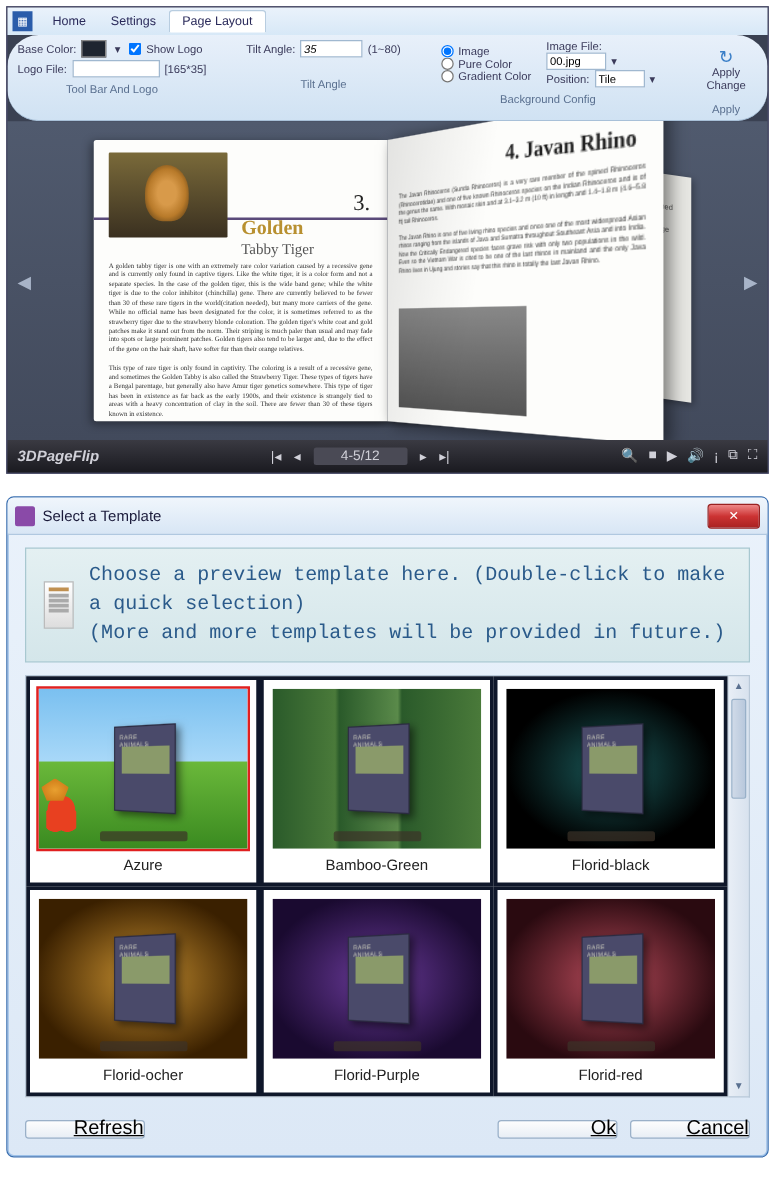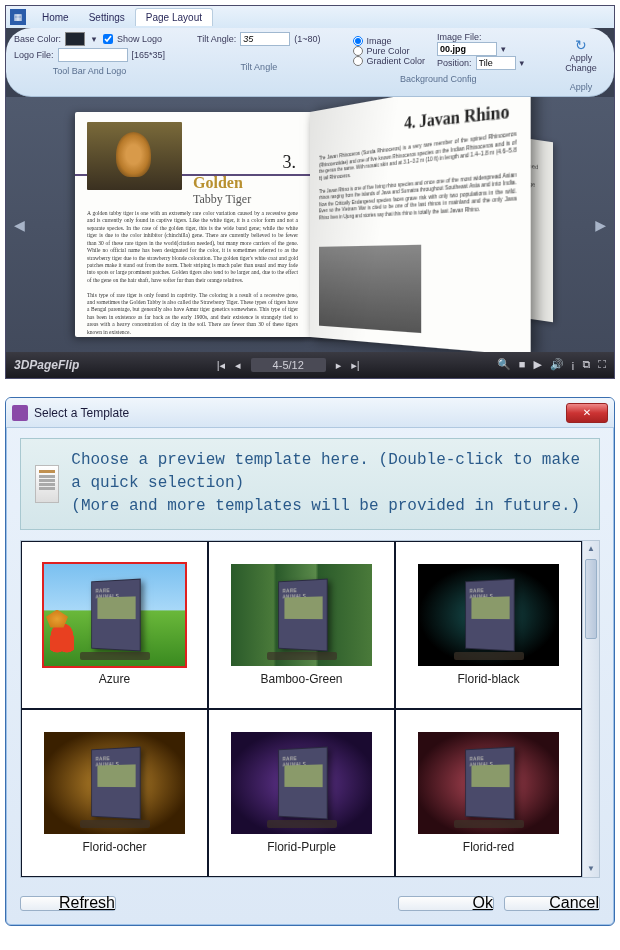--- a/index.html
+++ b/index.html
@@ -60,21 +60,21 @@
 .titlebar { background: linear-gradient(#f0f6fc,#d8e6f5); height: 30px; display: flex; align-items: center; padding: 0 6px; border-bottom: 1px solid #b0c8e0; }
 .titlebar-icon { width: 16px; height: 16px; background: #8a4aa8; margin-right: 6px; border-radius: 2px; }
 .titlebar-text { flex: 1; font-size: 12px; color: #1a1a3a; }
 .close-btn { width: 42px; height: 20px; background: linear-gradient(#e88,#c33 50%,#a22); border: 1px solid #922; border-radius: 3px; color: #fff; display: flex; align-items: center; justify-content: center; font-size: 10px; cursor: pointer; }
 .info-panel { margin: 10px 14px; display: flex; gap: 12px; align-items: center; background: linear-gradient(#e4f0f2,#d4e6ea); border: 1px solid #a8c8d0; padding: 10px 14px; }
 .info-icon { width: 32px; height: 38px; background: linear-gradient(#fff,#ddd); border: 1px solid #bbb; position: relative; }
 .info-icon::before { content:""; position:absolute; left:3px; right:3px; top:4px; height:3px; background:#c09050; box-shadow: 0 5px #aaa, 0 9px #aaa, 0 13px #aaa, 0 17px #aaa; }
 .info-text { color: #2a5a8a; font-size: 16px; line-height: 1.45; font-family: Liberation Mono, monospace; }
 .tpl-area { margin: 0 14px 10px; display: flex; }
 .tpl-grid { flex: 1; background: #fff; border: 1px solid #b8c8d8; display: grid; grid-template-columns: 1fr 1fr 1fr; grid-auto-rows: 168px; }
-.tpl-cell { border: 1px solid #0f172a; display: flex; flex-direction: column; padding: 20px; }
+.tpl-cell { border: 3px solid #0f172a; display: flex; flex-direction: column; padding: 5px; }
 .tpl-cell.selected .tpl-thumb-wrap { border: 2px solid #e02020; }
 .tpl-thumb-wrap { flex: 1; border: 2px solid transparent; position: relative; overflow: hidden; }
 .tpl-thumb { position: absolute; inset: 0; display: flex; align-items: center; justify-content: center; }
 .tpl-book { width: 52px; height: 70px; background: #4a4a6a; border: 1px solid #2a2a40; position: relative; transform: perspective(200px) rotateY(-18deg); box-shadow: 3px 3px 6px rgba(0,0,0,0.5); }
 .tpl-book::before { content:"RARE ANIMALS"; position:absolute; top:6px; left:4px; right:4px; font-size:5px; color:#d0d0c0; letter-spacing:0.5px; }
 .tpl-book::after { content:""; position:absolute; top:16px; left:6px; width:40px; height:22px; background:#8a9a6a; }
 .tpl-pager { position:absolute; bottom:6px; left:50%; transform:translateX(-50%); width:70px; height:8px; background:rgba(60,50,40,0.7); border-radius:2px; }
 .bg-azure { background: linear-gradient(#7ac0f0 0%,#a8d8f8 45%,#6ab83a 46%,#3a8a20); }
 .bg-azure::before { content:""; position:absolute; bottom:8px; left:6px; width:24px; height:34px; background: radial-gradient(circle at 50% 30%, #e84020 40%, transparent 42%), radial-gradient(circle at 30% 55%, #e84020 38%, transparent 40%), radial-gradient(circle at 70% 55%, #e84020 38%, transparent 40%); }
 .bg-azure::after { content:""; position:absolute; bottom:38px; left:2px; width:22px; height:18px; background: radial-gradient(#e8a030,#c87010); clip-path: polygon(50% 0,100% 40%,80% 100%,20% 100%,0 40%); }
@@ -144,21 +144,21 @@
           <div class="row">
               <input type="radio" class="radio" style="">
               <span>Gradient Color</span>
             </div>
         </div>
         <div>
           <div class="row">
               <span>Image File:</span>
             </div>
           <div class="row">
-              <input class="text-input" style="width: 60px; font-weight: bold;" value="00.jpg">
+              <input class="text-input" style="width: 48px;" value="00.jpg">
               <span>▾</span>
             </div>
           <div class="row">
               <span>Position:</span>
               <input class="text-input" style="width: 40px;" value="Tile">
               <span>▾</span>
             </div>
         </div>
       </div>
       <div class="group-label">Background Config</div>

